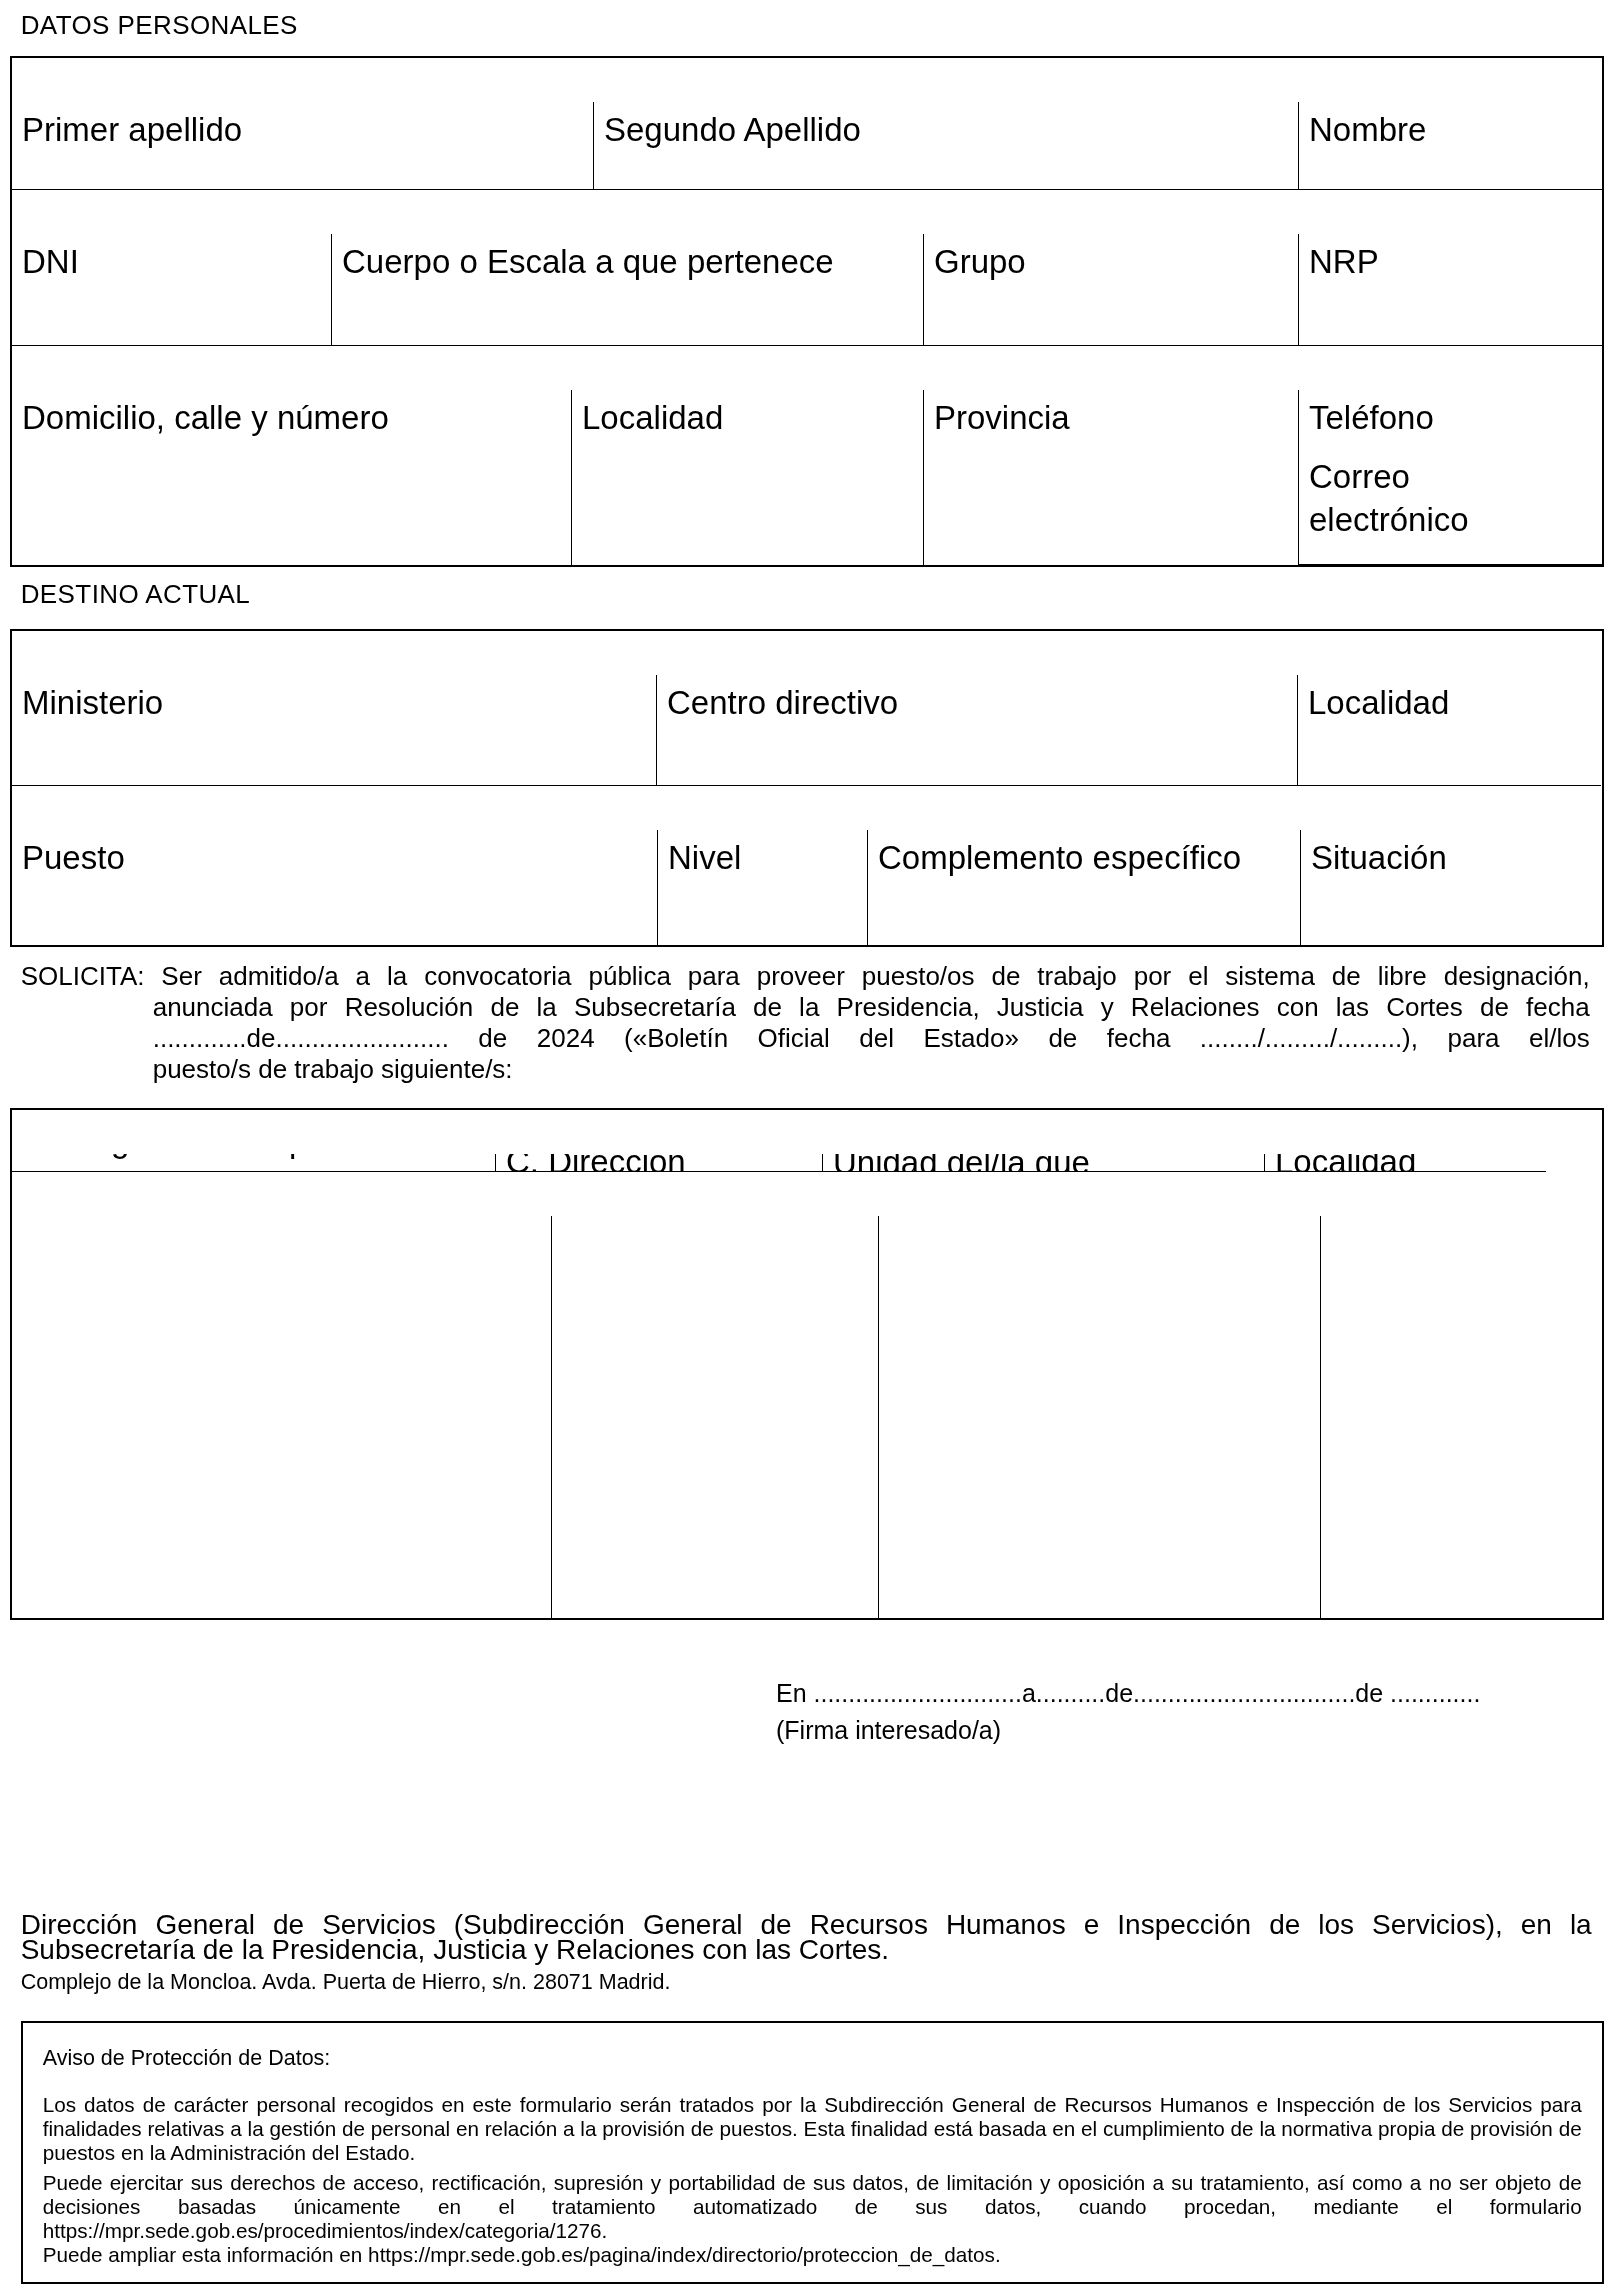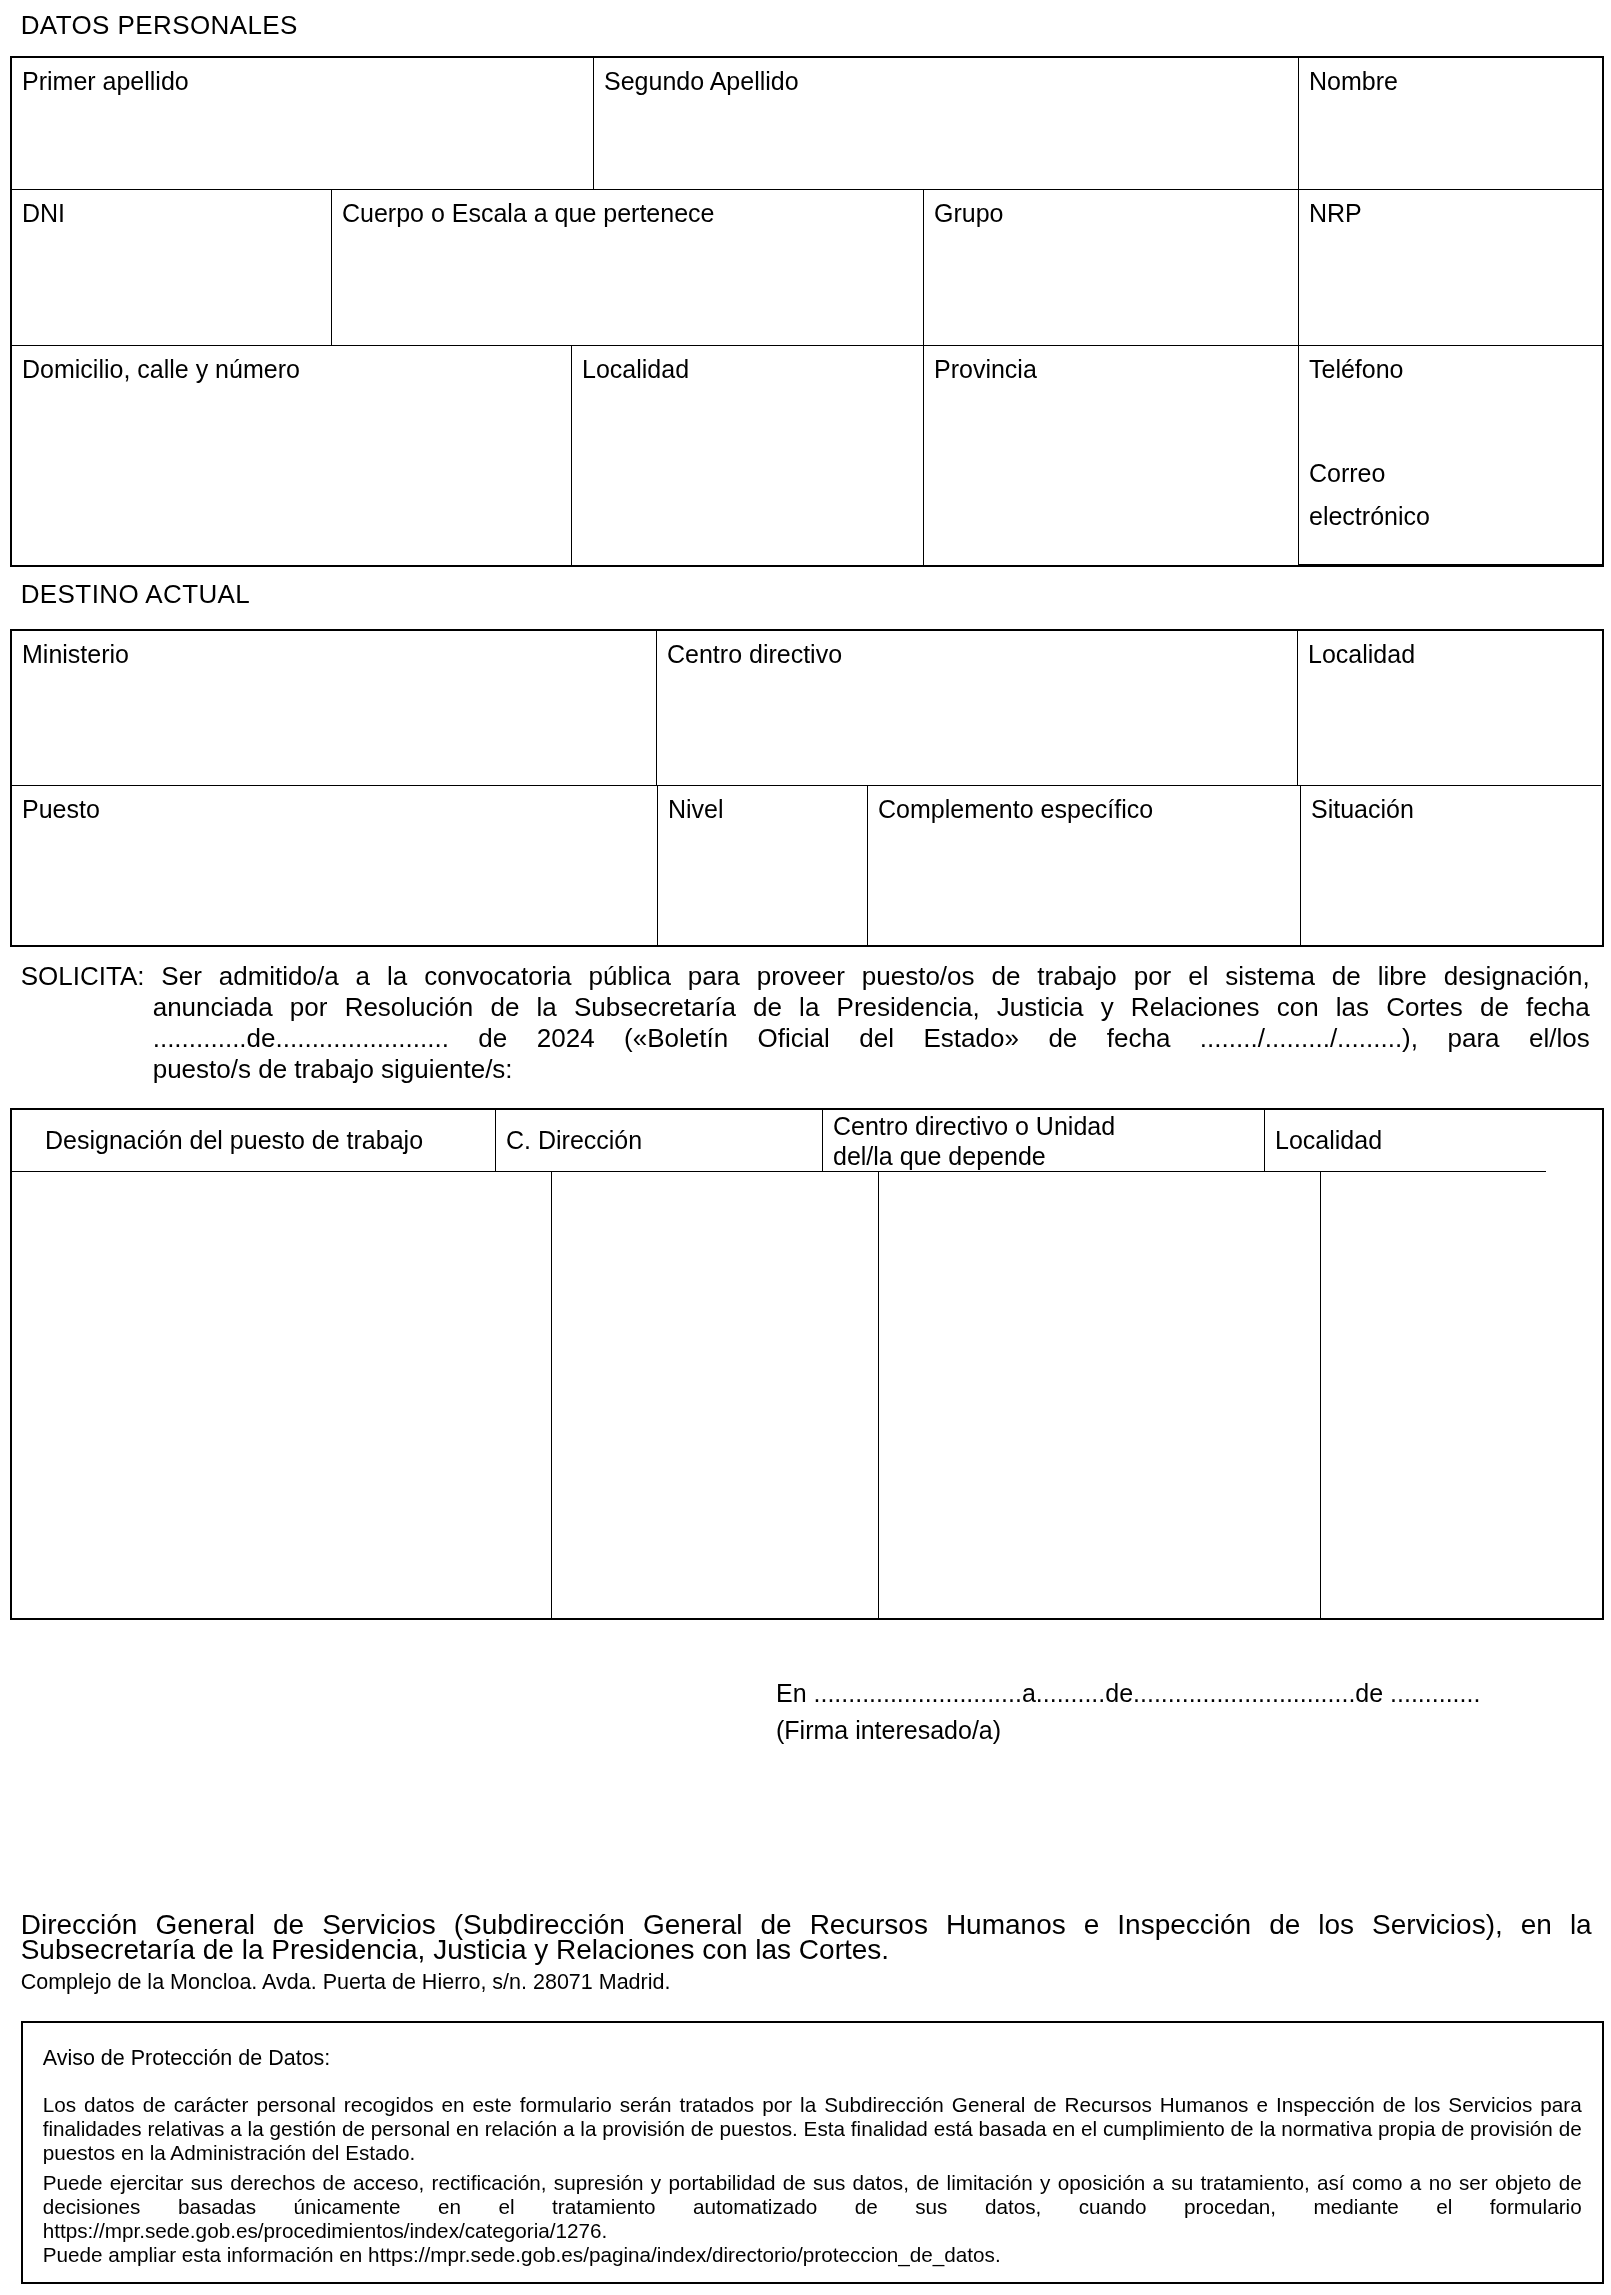--- a/index.html
+++ b/index.html
@@ -21,23 +21,24 @@
   
   .ftable {
     position: absolute;
     border: 2.5px solid #000;
   }
   .frow { display: flex; }
   .fcell {
     border-right: 1.7px solid #000;
     border-bottom: 1.7px solid #000;
     padding: 7.4px 10px;
-    font-size: 25px;
+    font-size: 33px;
     line-height: 1.3;
     overflow: hidden;
+    margin-top: 44px;
   }
   .fcell.last-col { border-right: none; }
   .frow.last-row .fcell { border-bottom: none; }
   .fcell.split { padding: 0; display: flex; flex-direction: column; }
   .subcell { padding: 7.4px 10px; }
   .subcell.first { border-bottom: 1.7px solid #000; }
   .subcell.rest { flex: 1; }
   .correo-lbl { display: inline-block; max-width: 165px; line-height: 43px; }
   .hdr-center { display: flex; align-items: center; }
   .hdr-wrap .lbl { display: inline-block; max-width: 331px; line-height: 30px; }

